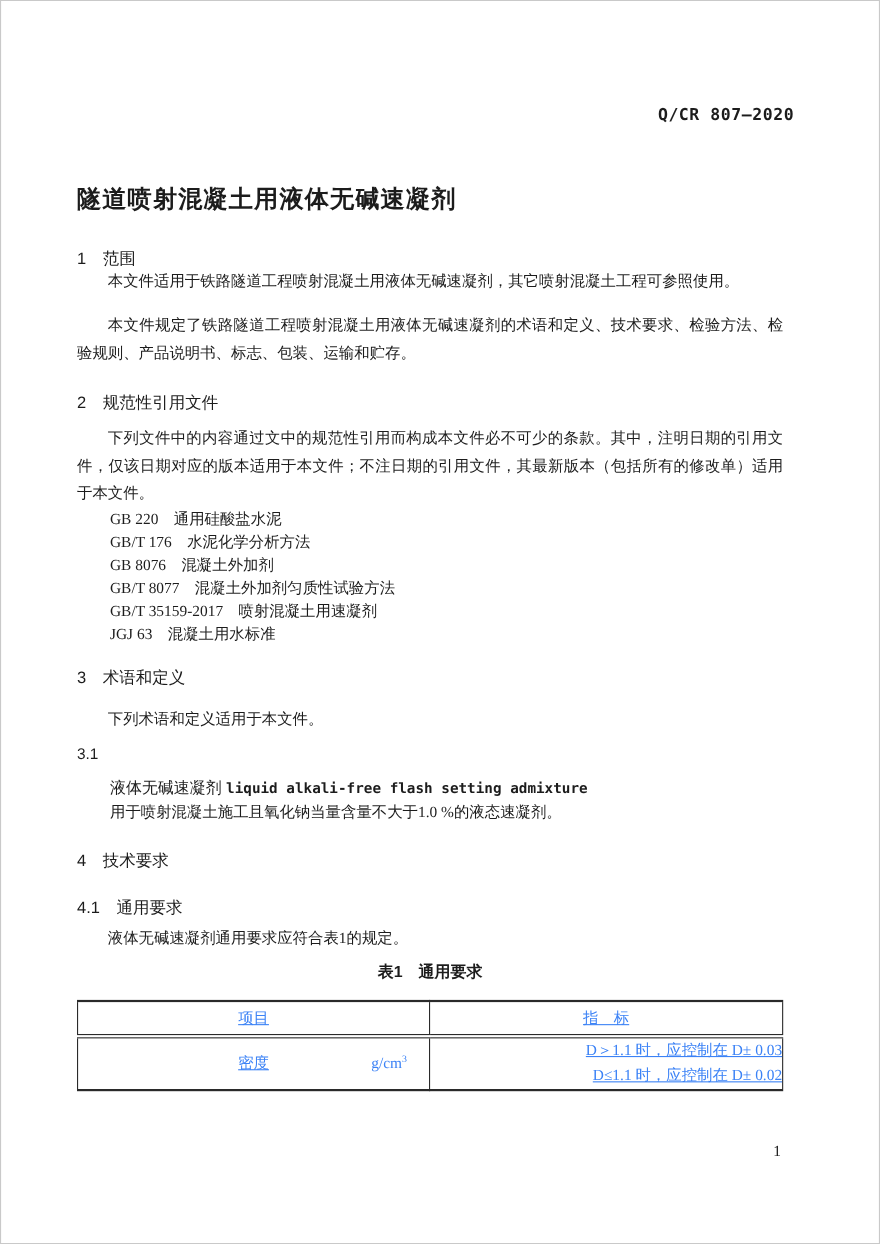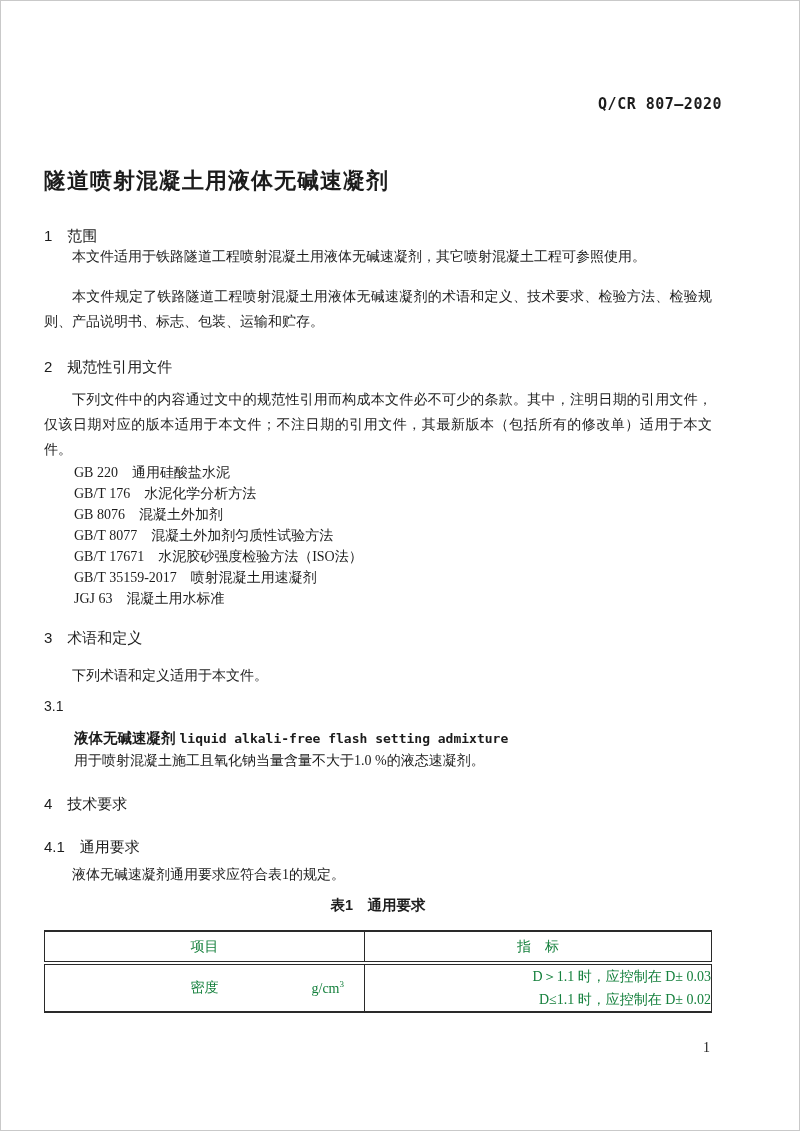--- a/index.html
+++ b/index.html
@@ -11,21 +11,21 @@
     width: 800px;
     height: 1131px;
     background: #ffffff;
     color: #1c1c1c;
     font-family: "Liberation Serif", "DejaVu Serif", serif;
     box-shadow: inset 0 0 0 1px #c9c9c9;
     overflow: hidden;
   }
 
   .content {
-    padding: 96px 88px 0 44px; 
+    padding: 96px 88px 0 70px; 
   }
 
   
   .doc-code {
     text-align: right;
     font-family: "DejaVu Sans Mono", monospace;
     font-weight: bold;
     font-size: 15px;
     letter-spacing: 0.5px;
     margin-right: -10px;
@@ -83,21 +83,21 @@
   }
 
   .term-line {
     margin-top: 14px;
     padding-left: 30px;
     line-height: 19px;
     white-space: nowrap;
   }
   .term-zh {
     font-family: "Liberation Sans", "DejaVu Sans", sans-serif;
-    font-weight: bold;
+    font-weight: normal;
     font-size: 14.5px;
   }
   .term-en {
     font-family: "DejaVu Sans Mono", monospace;
     font-weight: bold;
     font-size: 13px;
   }
 
   .definition {
     margin-top: 3px;
@@ -113,21 +113,22 @@
     font-weight: bold;
     font-size: 14.5px;
     line-height: 17px;
   }
 
   table.req-table {
     margin-top: 16px;
     width: 100%;
     border-collapse: collapse;
     font-size: 14px;
-    color: #15803d;
+    color: #3b82f6;
+    text-decoration: underline;
   }
   table.req-table,
   table.req-table th,
   table.req-table td { border: 1px solid #2a2a2a; }
   table.req-table { border-top: 2px solid #2a2a2a; border-bottom: 2px solid #2a2a2a; }
   table.req-table th {
     height: 32px;
     font-weight: normal;
     text-align: center;
     border-bottom: 4px double #2a2a2a;
@@ -168,21 +169,20 @@
     <p class="para">本文件适用于铁路隧道工程喷射混凝土用液体无碱速凝剂，其它喷射混凝土工程可参照使用。</p>
     <p class="para p-first">本文件规定了铁路隧道工程喷射混凝土用液体无碱速凝剂的术语和定义、技术要求、检验方法、检验规则、产品说明书、标志、包装、运输和贮存。</p>
 
     <div class="h1 s2">2　规范性引用文件</div>
     <p class="para p-s2">下列文件中的内容通过文中的规范性引用而构成本文件必不可少的条款。其中，注明日期的引用文件，仅该日期对应的版本适用于本文件；不注日期的引用文件，其最新版本（包括所有的修改单）适用于本文件。</p>
     <div class="refs">
       <div class="ref-line">GB 220　通用硅酸盐水泥</div>
       <div class="ref-line">GB/T 176　水泥化学分析方法</div>
       <div class="ref-line">GB 8076　混凝土外加剂</div>
       <div class="ref-line">GB/T 8077　混凝土外加剂匀质性试验方法</div>
-      <div class="ref-line">GB/T 17671　水泥胶砂强度检验方法（ISO法）</div>
       <div class="ref-line">GB/T 35159-2017　喷射混凝土用速凝剂</div>
       <div class="ref-line">JGJ 63　混凝土用水标准</div>
     </div>
 
     <div class="h1 s3">3　术语和定义</div>
     <p class="para p-s3">下列术语和定义适用于本文件。</p>
     <div class="clause-no">3.1</div>
     <div class="term-line">
       <span class="term-zh">液体无碱速凝剂</span>
       <span class="term-en">liquid alkali-free flash setting admixture</span>

